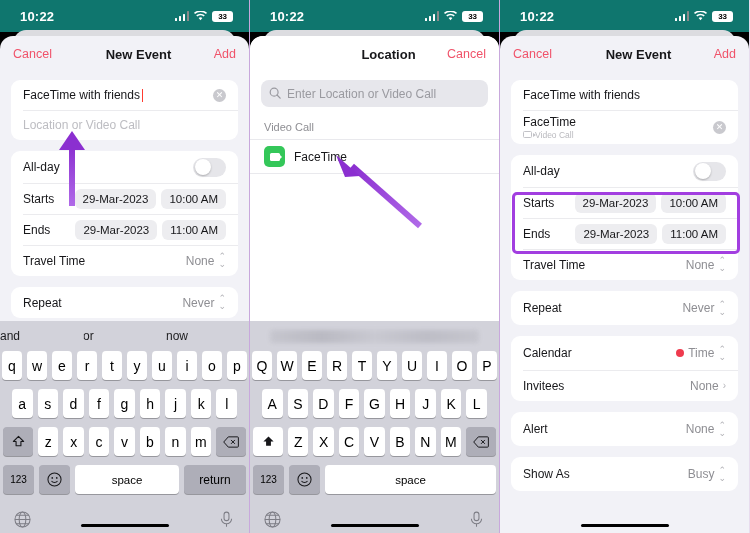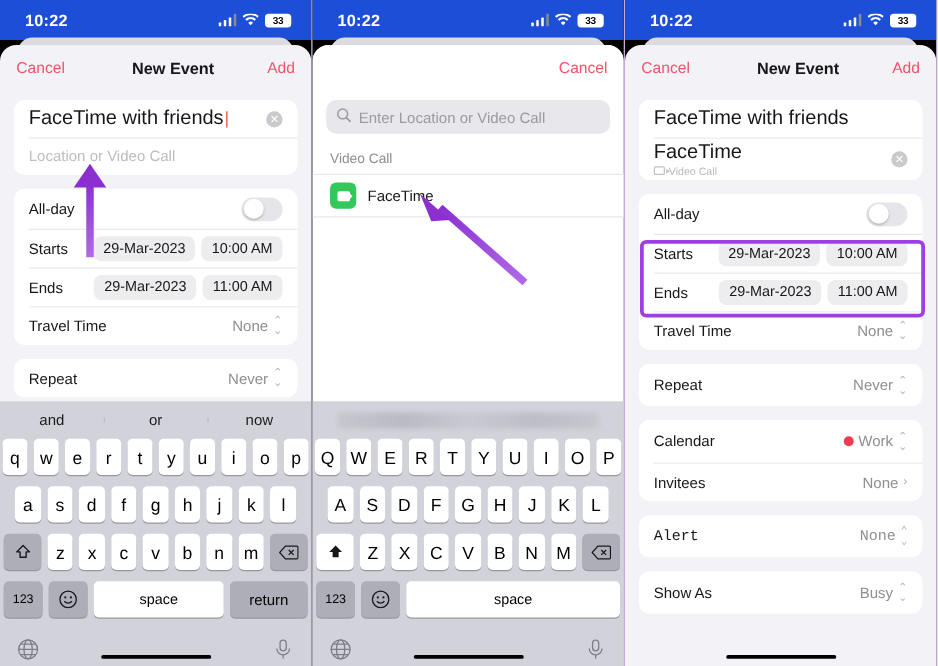--- a/index.html
+++ b/index.html
@@ -15,21 +15,21 @@
     position: relative;
     width: 249px; height: 533px;
     background: #000;
     overflow: hidden;
     flex: 0 0 auto;
   }
   .divider { flex: 0 0 auto; width: 1px; height: 533px; background: #c8a8dc; }
 
   
   .statusbar {
-    position: relative; height: 32px; background: #1d4ed8; color: #fff;
+    position: relative; height: 32px; background: #0f766e; color: #fff;
     display: flex; align-items: center; justify-content: space-between;
     padding: 0 16px 0 20px;
   }
   .sb-time { font-size: 13px; font-weight: bold; letter-spacing: .2px; }
   .sb-right { display: flex; align-items: center; gap: 5px; }
   .sig { display: flex; align-items: flex-end; gap: 1.5px; height: 10px; }
   .sig i { display: block; width: 2.5px; background: #fff; border-radius: .5px; }
   .sig i:nth-child(1){height:3.5px}.sig i:nth-child(2){height:5.5px}
   .sig i:nth-child(3){height:7.5px}.sig i:nth-child(4){height:10px; background:#8a8a8a}
   .wifi { position: relative; width: 13px; height: 10px; }
@@ -71,21 +71,21 @@
     display: flex; align-items: center; min-height: 30px;
     padding: 0 12px; position: relative;
   }
   .row + .row::before {
     content: ""; position: absolute; left: 12px; right: 0; top: 0; height: 1px;
     background: #ebebee;
   }
   .row-label { font-size: 12px; color: #17171a; flex: 0 0 auto; }
   .row-value { margin-left: auto; font-size: 12px; color: #8e8e93; display:flex; align-items:center; gap:4px;}
   .placeholder { font-size: 12px; color: #bdbdc2; }
-  .title-text { font-size: 16px; color: #17171a; }
+  .title-text { font-size: 12px; color: #17171a; }
   .caret { color: #b5b5ba; font-size: 10px; }
   .stepper { color: #b0b0b5; font-size: 9px; line-height: 1; display:flex; flex-direction:column; }
 
   .clearbtn {
     margin-left: auto; width: 13px; height: 13px; border-radius: 50%;
     background: #c9c9ce; color: #fff; font-size: 9px; line-height: 13px;
     text-align: center; flex: 0 0 auto;
   }
   .caret-cursor {
     width: 1.3px; height: 13px; background: #ff3b30; margin-left: 2px; display:inline-block;
@@ -141,21 +141,21 @@
 
   
   .keyboard {
     position: absolute; left: 0; right: 0; bottom: 0; height: 212px;
     background: #d2d2da; padding-top: 0;
   }
   .predictive {
     height: 30px; display: flex; align-items: center;
   }
   .predictive .pr {
-    flex: 1; text-align: center; font-size: 12px; color: #1c1c1e; position: relative;
+    flex: 1; font-size: 12px; color: #1c1c1e; position: relative;
   }
   .predictive .pr + .pr::before {
     content:""; position:absolute; left:0; top:5px; bottom:5px; width:1px; background:#bcbcc4;
   }
   .pred-blur { height: 30px; display:flex; align-items:center; justify-content:center; }
   .blurline {
     width: 84%; height: 13px; border-radius: 3px;
     background: linear-gradient(90deg,#c6c6ce,#b9b9c2,#c9c9d1,#bdbdc6,#c6c6ce);
     filter: blur(2.2px); opacity: .95;
   }
@@ -382,20 +382,21 @@
             </svg>
         </span>
         <span class="batt">33</span>
       </div>
     </div>
 
     <div class="sheet-back"></div>
     <div class="sheet" style="background:#fff;">
       <div class="navbar" style="background:#fff;">
         <div class="nav-spacer"></div>
+        <div class="nav-title">Location</div>
         <div class="nav-btn">Cancel</div>
       </div>
 
       <div class="scroll" style="background:#fff;">
         <div class="searchwrap">
           <div class="searchfield">
             <span>
               <svg width="12" height="12" viewBox="0 0 14 14">
                   <circle cx="6" cy="6" r="4.6" fill="none" stroke="#9a9aa0" stroke-width="1.4"></circle>
                   <path d="M9.4 9.4 13 13" stroke="#9a9aa0" stroke-width="1.5" stroke-linecap="round"></path>
@@ -587,35 +588,35 @@
               <span class="stepper">⌃<span style="margin-top:-1px">⌄</span></span>
             </span>
           </div>
         </div>
 
         <div class="card">
           <div class="row" style="min-height:34px;">
             <span class="row-label">Calendar</span>
             <span class="row-value">
               <span class="dot"></span>
-              <span>Work</span>
+              <span>Time</span>
               <span class="stepper">⌃<span style="margin-top:-1px">⌄</span></span>
             </span>
           </div>
           <div class="row" style="min-height:31px;">
             <span class="row-label">Invitees</span>
             <span class="row-value">
               <span>None</span>
               <span class="caret">›</span>
             </span>
           </div>
         </div>
 
         <div class="card">
-          <div class="row" style="min-height:34px;font-family:Liberation Mono, monospace;">
+          <div class="row" style="min-height:34px;">
             <span class="row-label">Alert</span>
             <span class="row-value">
               <span>None</span>
               <span class="stepper">⌃<span style="margin-top:-1px">⌄</span></span>
             </span>
           </div>
         </div>
 
         <div class="card">
           <div class="row" style="min-height:34px;">

